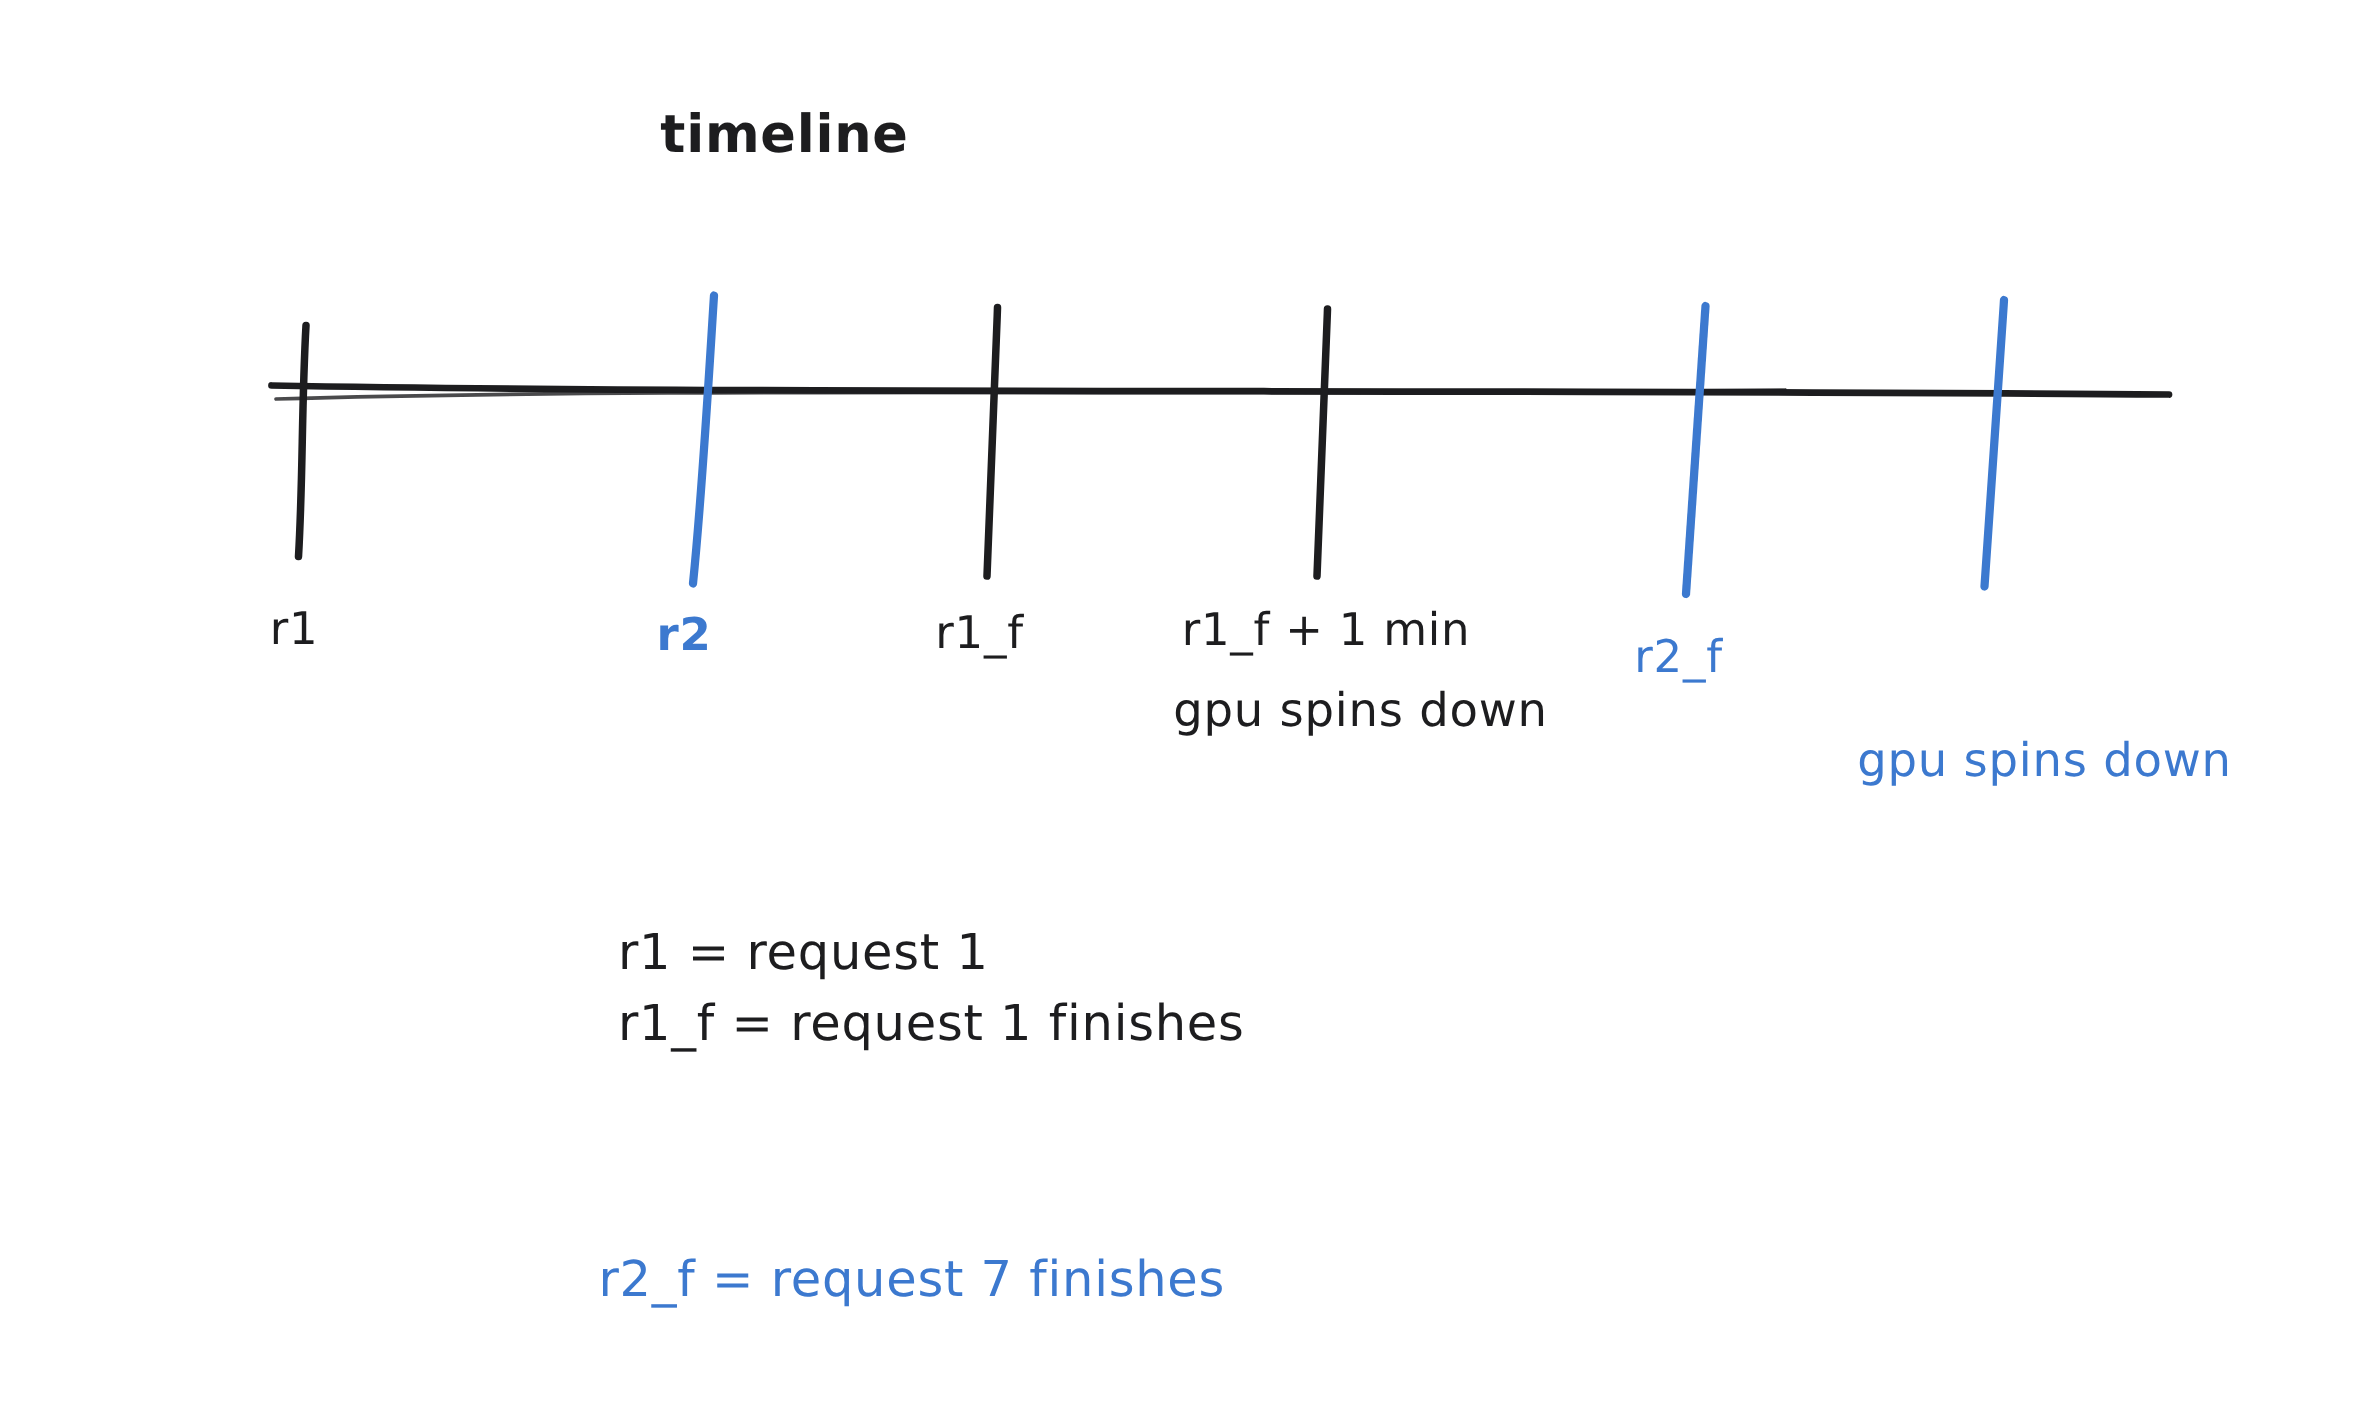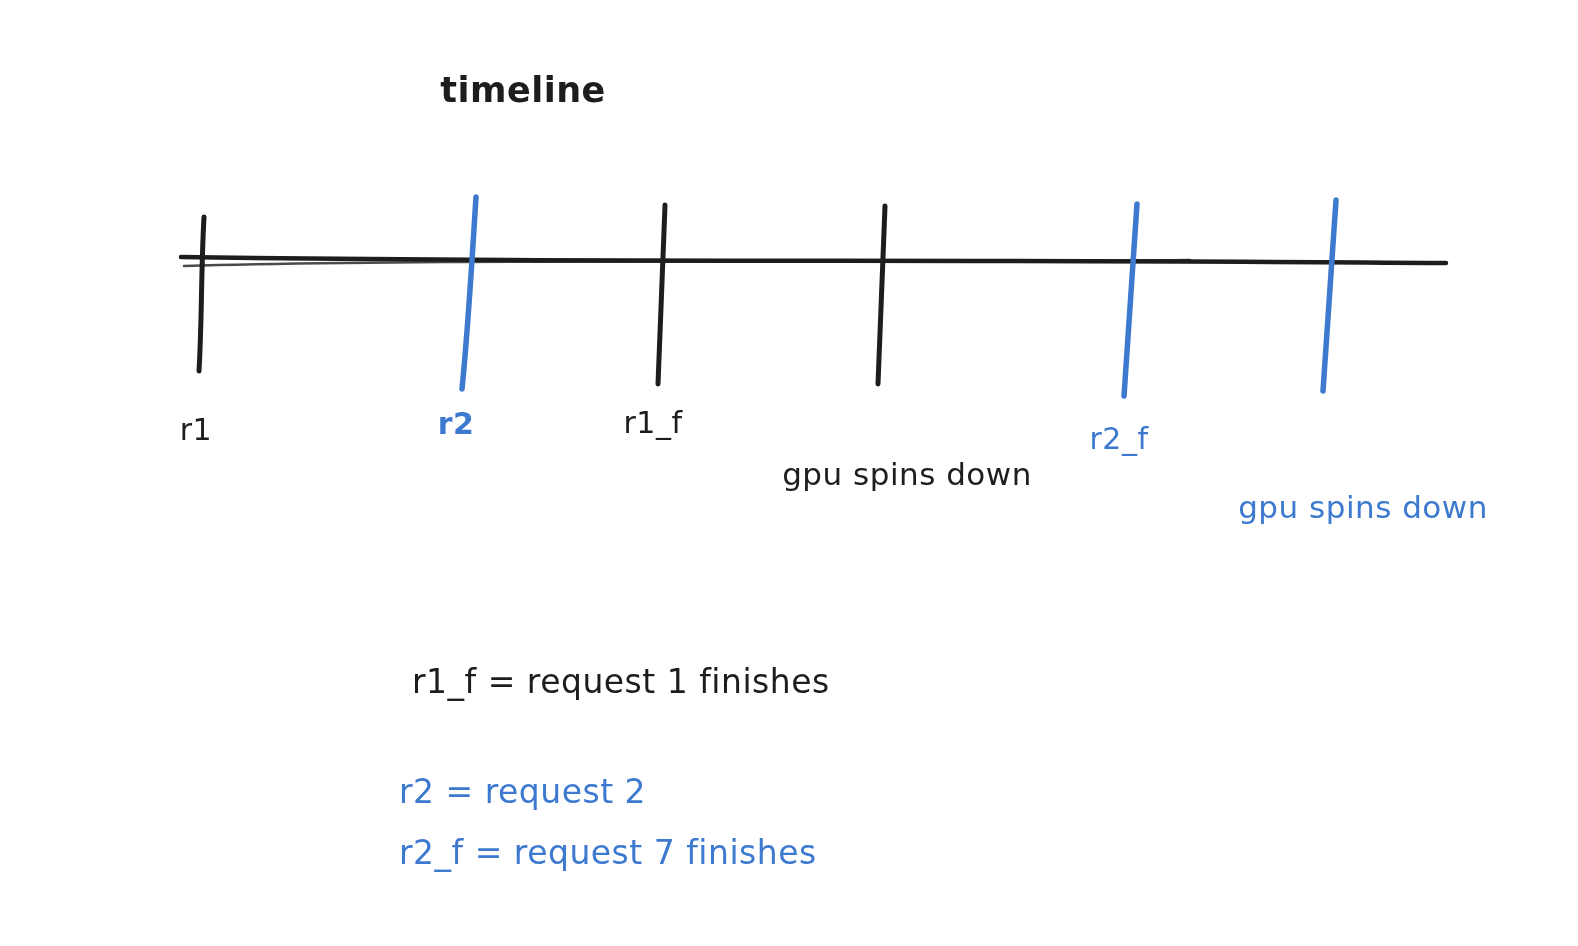--- a/index.html
+++ b/index.html
@@ -60,29 +60,30 @@
     <path class="ink-stroke" stroke-width="2.5" opacity="0.8" d="M184 266 C 460 258, 820 264, 1190 260"></path>
 
     <path class="ink-stroke" stroke-width="5" d="M204 217 C 201 270, 202 320, 199 371"></path>
     <path class="blue-stroke" stroke-width="5.5" d="M476 197 C 472 260, 468 330, 462 389"></path>
     <path class="ink-stroke" stroke-width="5" d="M665 205 C 663 265, 660 325, 658 384"></path>
     <path class="ink-stroke" stroke-width="5" d="M885 206 C 883 266, 880 326, 878 384"></path>
     <path class="blue-stroke" stroke-width="5.5" d="M1137 204 C 1133 270, 1128 335, 1124 396"></path>
     <path class="blue-stroke" stroke-width="5.5" d="M1336 200 C 1332 265, 1327 330, 1323 391"></path>
   </svg>
 
-  <div class="hand centered tick-label" style="left:196px; top:412px;">r1</div>
+  <div class="hand centered tick-label" style="left:196px; top:402px;">r1</div>
 
   <div class="hand centered tick-label blue-text" style="left:456px; top:406px;font-weight:bold;">r2</div>
 
   <div class="hand centered tick-label" style="left:653px; top:405px;">r1_f</div>
 
+  <div class="hand centered tick-label" style="left:884px; top:403px;">r1_f + 1 min</div>
   <div class="hand centered sub-label" style="left:907px; top:456px;">gpu spins down</div>
 
   <div class="hand centered tick-label blue-text" style="left:1119px; top:421px;">r2_f</div>
 
   <div class="hand centered sub-label blue-text" style="left:1363px; top:489px;">gpu spins down</div>
 
+  <div class="hand legend-line" style="left:412px; top:615px;">r1 = request 1</div>
   <div class="hand legend-line" style="left:412px; top:662px;">r1_f = request 1 finishes</div>
-  <div class="hand legend-line blue-text" style="left:399px; top:772px;">r2 = request 2</div>
   <div class="hand legend-line blue-text" style="left:399px; top:833px;">r2_f = request 7 finishes</div>
 
 </div>
 
 </body></html>

